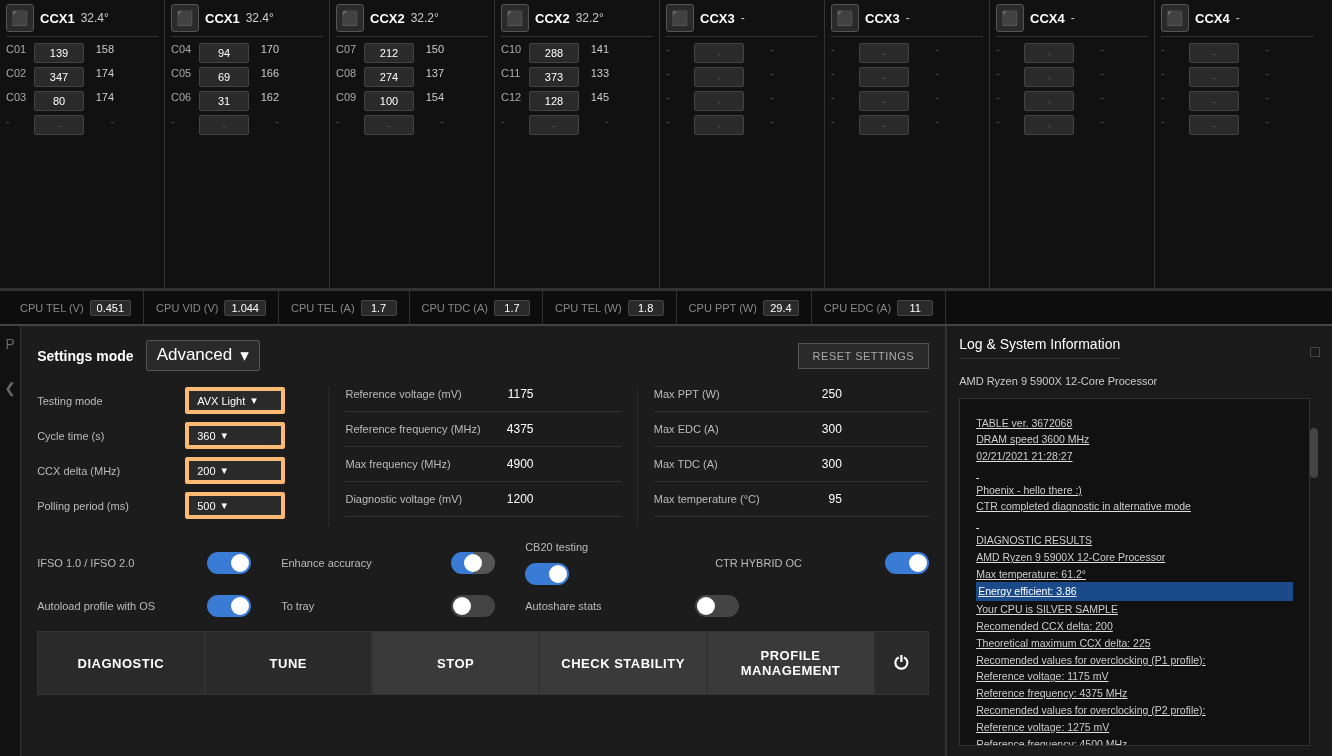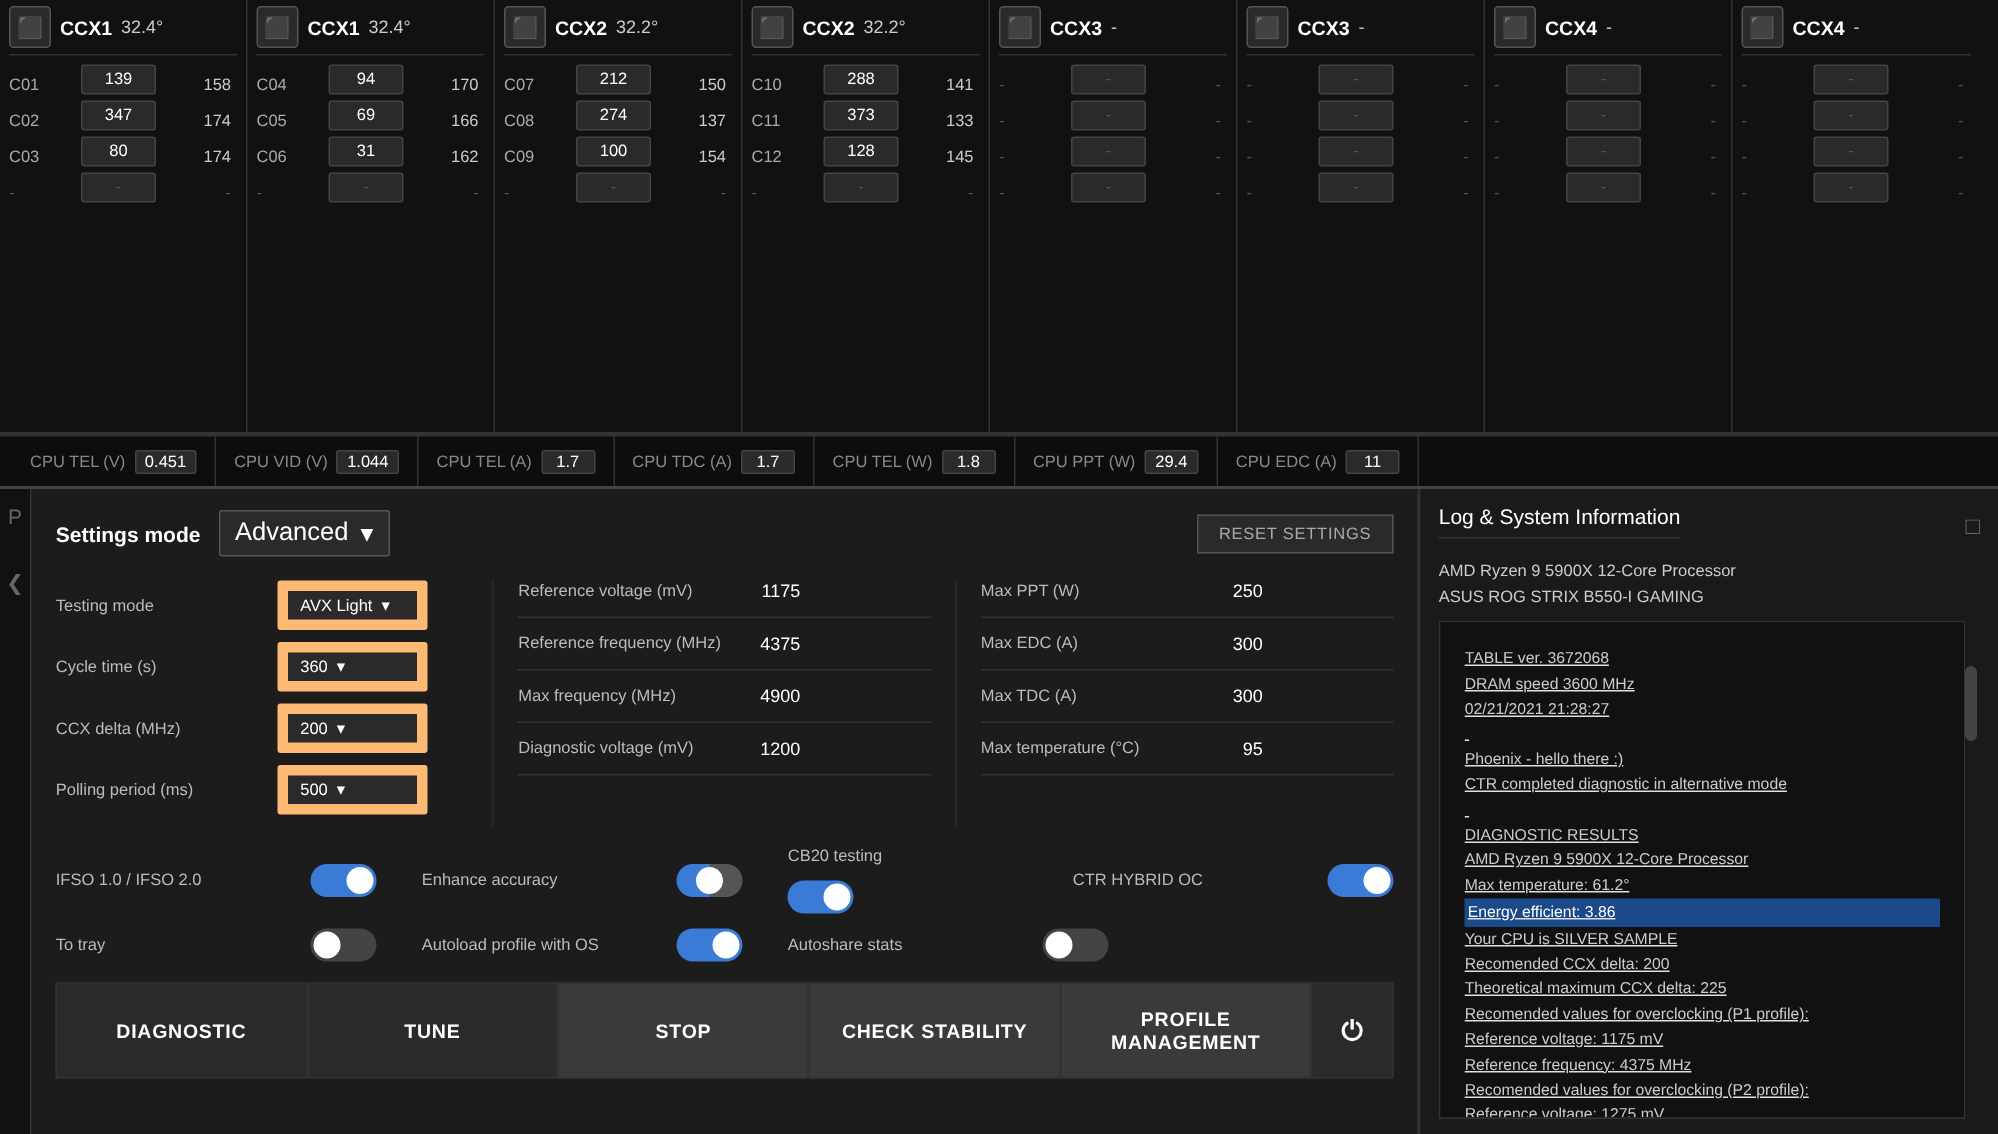--- a/index.html
+++ b/index.html
@@ -56,22 +56,22 @@
       color: #fff;
     }
 
     .ccx-temp {
       color: #ccc;
       font-size: 12px;
     }
 
     .core-row {
       display: flex;
-      align-items: flex-end;
-      gap: 20px;
+      align-items: flex-start;
+      gap: 0;
       margin-bottom: 4px;
     }
 
     .core-label {
       color: #aaa;
       width: 28px;
       font-size: 11px;
     }
 
     .core-input {
@@ -192,21 +192,21 @@
     }
 
     .setting-label {
       color: #bbb;
       font-size: 11px;
       min-width: 140px;
     }
 
     .setting-dropdown {
       background: #2a2a2a;
-      border: 7px solid #fdba74;
+      border: 4px solid #fdba74;
       color: #fff;
       padding: 3px 8px;
       font-size: 11px;
       display: flex;
       align-items: center;
       gap: 6px;
       cursor: pointer;
       border-radius: 2px;
       width: 100px;
     }
@@ -748,30 +748,30 @@
         <span class="toggle-label">CTR HYBRID OC</span>
         <div class="toggle on" style="position:relative;">
           <div class="toggle-knob" style="right:2px; left:auto;"></div>
         </div>
       </div>
     </div>
 
     <div style="display: flex; gap: 30px; margin-top: 10px; align-items: center;">
 
       <div style="display:flex; align-items:center; gap:10px;">
+        <span class="toggle-label">Autoload profile with OS</span>
+        <div class="toggle on" style="position:relative;">
+          <div class="toggle-knob" style="right:2px; left:auto;"></div>
+        </div>
+      </div>
+
+      <div style="display:flex; align-items:center; gap:10px;">
         <span class="toggle-label">To tray</span>
         <div class="toggle off" style="position:relative;">
           <div class="toggle-knob" style="left:2px;"></div>
-        </div>
-      </div>
-
-      <div style="display:flex; align-items:center; gap:10px;">
-        <span class="toggle-label">Autoload profile with OS</span>
-        <div class="toggle on" style="position:relative;">
-          <div class="toggle-knob" style="right:2px; left:auto;"></div>
         </div>
       </div>
 
       <div style="display:flex; align-items:center; gap:10px;">
         <span class="toggle-label">Autoshare stats</span>
         <div class="toggle off" style="position:relative;">
           <div class="toggle-knob" style="left:2px;"></div>
         </div>
       </div>
     </div>
@@ -786,21 +786,20 @@
     </div>
   </div>
 
   <div class="log-panel">
     <div style="display:flex; justify-content:space-between; align-items:center; margin-bottom: 6px;">
       <span class="log-header">Log &amp; System Information</span>
       <span style="color:#666; font-size:16px; cursor:pointer;">□</span>
     </div>
     <div class="log-system-info">
       <div class="log-sysline">AMD Ryzen 9 5900X 12-Core Processor</div>
-      <div class="log-sysline">ASUS ROG STRIX B550-I GAMING</div>
     </div>
     <div style="display:flex; flex:1; overflow:hidden;">
       <div class="log-content" style="flex:1;">
         <span class="log-line">TABLE ver. 3672068</span>
         <span class="log-line">DRAM speed 3600 MHz</span>
         <span class="log-line">02/21/2021 21:28:27</span>
         <span class="log-line">&nbsp;</span>
         <span class="log-line">Phoenix - hello there :)</span>
         <span class="log-line">CTR completed diagnostic in alternative mode</span>
         <span class="log-line">&nbsp;</span>

